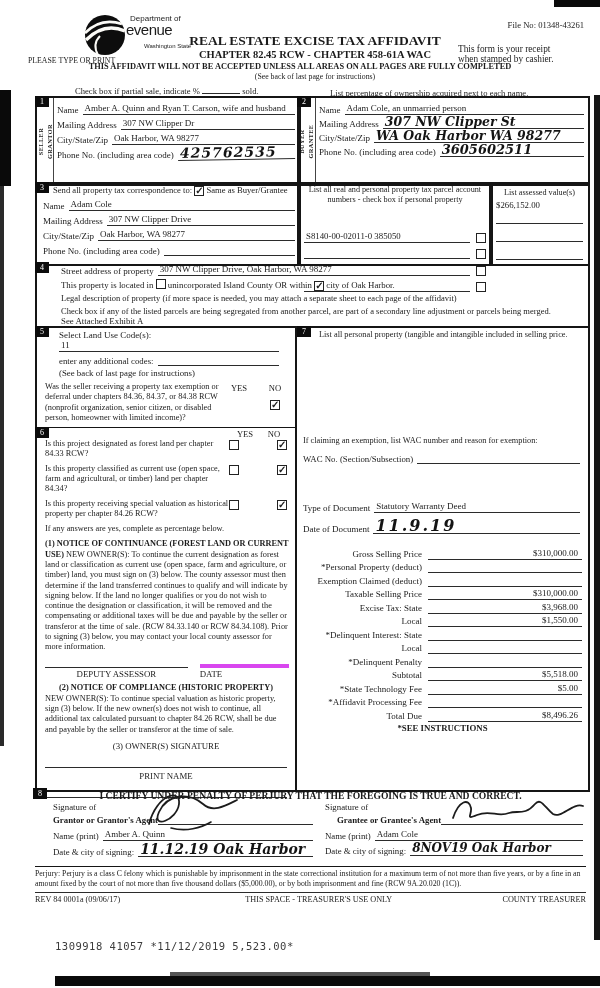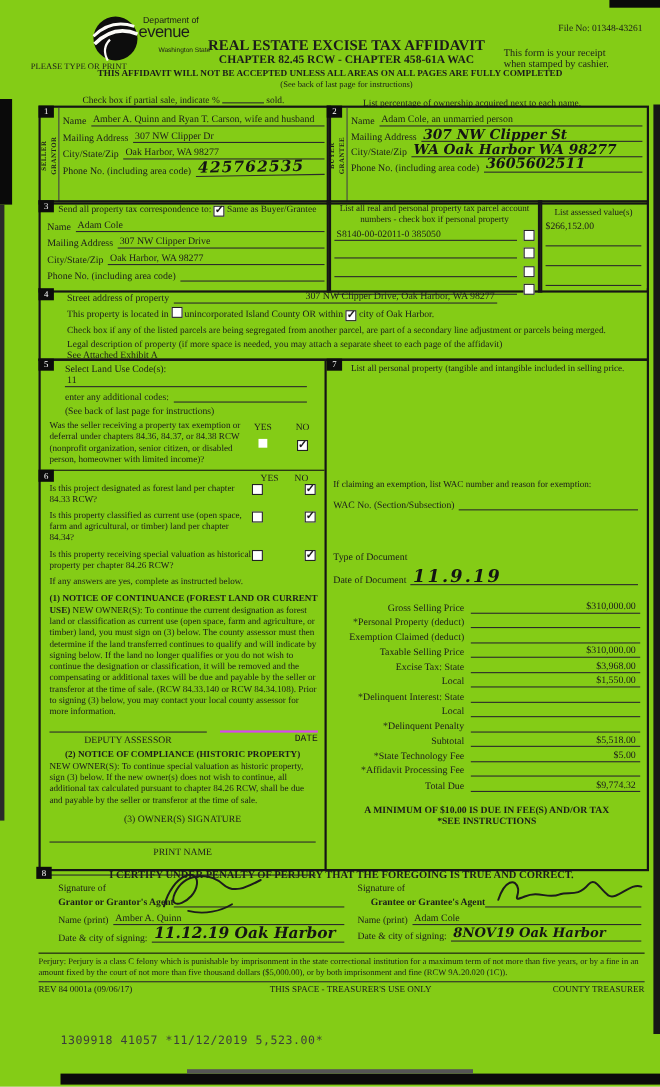--- a/index.html
+++ b/index.html
@@ -1,26 +1,26 @@
 <!DOCTYPE html>
 <html><head>
 <meta charset="utf-8">
 <style>
   html,body{margin:0;padding:0;background:#e9e9e9;}
-  .page{position:relative;width:600px;height:988px;background:#84cc16;overflow:hidden;
+  .page{position:relative;width:600px;height:988px;background:#ffffff;overflow:hidden;
         font-family:"Liberation Serif",serif;color:#1b1b1b;}
   .abs{position:absolute;}
   .b{font-weight:bold;}
   .ctr{text-align:center;}
   .sm{font-size:8.3px;line-height:1.24;}
   .xs{font-size:7.8px;line-height:1.25;}
   .lbl{white-space:nowrap;}
   .fld{display:flex;align-items:flex-end;font-size:9px;margin-top:3px;}
   .val{flex:1;border-bottom:1px solid #2b2b2b;margin-left:4px;padding:0 2px 0 2px;min-height:11px;line-height:11px;}
-  .noline{border-bottom:none;text-align:right;}
+  .noline{border-bottom:none;}
   .badge{position:absolute;width:14px;height:11px;background:#0c0c0c;color:#fff;
          font-size:8px;line-height:11px;text-align:center;z-index:3;}
   .cb{display:inline-block;width:8px;height:8px;border:1px solid #222;vertical-align:-1px;
       font-size:10px;line-height:7px;text-align:center;font-weight:bold;background:#fff;overflow:visible;}
   .box{position:absolute;border:2px solid #151515;background:transparent;}
   .vstrip{position:absolute;left:0;top:0;bottom:0;width:16px;border-right:1px solid #444;
           display:flex;align-items:center;justify-content:center;}
   .vtxt{transform:rotate(-90deg);font-size:6.3px;font-weight:bold;letter-spacing:.4px;
         white-space:pre;text-align:center;line-height:1.35;}
   .hw{font-family:"DejaVu Serif",serif;font-style:italic;font-weight:bold;color:#141414;}
@@ -151,21 +151,21 @@
       <div class="fld">
           <span class="lbl">Phone No. (including area code)</span>
         <span class="val"></span>
         </div>
     </div>
   </div>
 
   <div class="box" style="left:297px;top:182px;width:192px;height:80px;">
     <div class="ctr" style="font-size:8.2px;padding:1px 4px 0 4px;line-height:1.2;">List all real and personal property tax parcel account numbers - check box if personal property</div>
     <div style="padding:2px 5px 0 5px;">
-      <div style="display:flex;align-items:flex-end;margin-bottom:4.5px;">
+      <div style="display:flex;align-items:flex-end;margin-bottom:4.5px;margin-top:24px;">
         <span class="val" style="font-size:8.8px;margin-left:0;">S8140-00-02011-0   385050</span>
         <span class="cb" style="margin-left:6px;"></span>
       </div>
       <div style="display:flex;align-items:flex-end;margin-bottom:4.5px;">
         <span class="val" style="margin-left:0;"></span>
         <span class="cb" style="margin-left:6px;"></span>
       </div>
       <div style="display:flex;align-items:flex-end;margin-bottom:4.5px;">
         <span class="val" style="margin-left:0;"></span>
         <span class="cb" style="margin-left:6px;"></span>
@@ -194,22 +194,22 @@
           <span class="lbl">Street address of property</span>
         <span class="val noline" style="border-bottom:1px solid #2b2b2b;flex:0 1 auto;min-width:290px;">307 NW Clipper Drive, Oak Harbor, WA 98277</span>
         </div>
       <div style="font-size:8.8px;margin-top:3px;">
         <span>This property is located in</span>
         <span class="cb"></span>
         <span>unincorporated Island County OR within</span>
         <span class="cb">✓</span>
         <span>city of Oak Harbor.</span>
       </div>
+      <div style="font-size:8.5px;margin-top:2px;">Legal description of property (if more space is needed, you may attach a separate sheet to each page of the affidavit)</div>
       <div style="font-size:8.5px;margin-top:3px;">Check box if any of the listed parcels are being segregated from another parcel, are part of a secondary line adjustment or parcels being merged.</div>
-      <div style="font-size:8.5px;margin-top:2px;">Legal description of property (if more space is needed, you may attach a separate sheet to each page of the affidavit)</div>
       <div style="font-size:8.8px;">See Attached Exhibit A</div>
     </div>
   </div>
 
   <div class="abs" style="left:35px;top:326px;width:551px;height:462px;border:2px solid #151515;border-top:2px solid #151515;">
     <div class="abs" style="left:258px;top:0;bottom:0;width:2px;background:#151515;"></div>
 
     <div class="abs" style="left:0;top:0;width:258px;height:100%;">
       <div class="badge" style="left:-2px;top:-2px;">5</div>
       <div style="padding:2px 16px 0 22px;">
@@ -255,29 +255,29 @@
             <span class="cb">✓</span>
           </div>
         </div>
         <div style="display:flex;padding:4px 6px 0 8px;align-items:flex-start;">
           <div class="sm" style="flex:1;">Is this property receiving special valuation as historical property per chapter 84.26 RCW?</div>
           <div style="width:58px;display:flex;justify-content:space-between;padding:1px 2px 0 0;">
             <span class="cb"></span>
             <span class="cb">✓</span>
           </div>
         </div>
-        <div class="sm" style="padding:5px 6px 0 8px;">If any answers are yes, complete as instructed below.</div>
+        <div class="sm" style="padding:5px 6px 0 8px;">If any answers are yes, complete as percentage below.</div>
         <div class="sm" style="padding:5px 6px 0 8px;">
           <span class="b">(1) NOTICE OF CONTINUANCE (FOREST LAND OR CURRENT USE)</span>
           <span>NEW OWNER(S):  To continue the current designation as forest land or classification as current use (open space, farm and agriculture, or timber) land, you must sign on (3) below.  The county assessor must then determine if the land transferred continues to qualify and will indicate by signing below. If the land no longer qualifies or you do not wish to continue the designation or classification, it will be removed and the compensating or additional taxes will be due and payable by the seller or transferor at the time of sale.  (RCW 84.33.140 or RCW 84.34.108).  Prior to signing (3) below, you may contact your local county assessor for more information.</span>
         </div>
         <div style="display:flex;padding:12px 6px 0 8px;align-items:flex-end;">
           <div style="flex:1.6;border-top:1px solid #2b2b2b;text-align:center;font-size:8.8px;padding-top:1px;">DEPUTY ASSESSOR</div>
           <div style="width:12px;"></div>
-          <div style="flex:1;border-top:2px solid #d946ef;text-align:right;font-size:8.8px;padding-top:1px;font-family:Liberation Mono, monospace;">DATE</div>
+          <div style="flex:1;border-top:4px solid #d946ef;text-align:left;font-size:8.8px;padding-top:1px;">DATE</div>
         </div>
         <div class="ctr sm b" style="padding-top:4px;">(2) NOTICE OF COMPLIANCE (HISTORIC PROPERTY)</div>
         <div class="sm" style="padding:0 6px 0 8px;">NEW OWNER(S):  To continue special valuation as historic property, sign (3) below.  If the new owner(s) does not wish to continue, all additional tax calculated pursuant to chapter 84.26 RCW, shall be due and payable by the seller or transferor at the time of sale.</div>
         <div class="ctr" style="font-size:8.8px;padding-top:6px;">(3) OWNER(S) SIGNATURE</div>
         <div style="margin:16px 8px 0 8px;border-top:1px solid #2b2b2b;"></div>
         <div class="ctr" style="font-size:8.8px;padding-top:3px;">PRINT NAME</div>
         <div style="margin:16px 8px 0 8px;border-top:1px solid #2b2b2b;"></div>
       </div>
     </div>
 
@@ -286,20 +286,21 @@
       <div class="sm" style="padding:2px 8px 0 22px;">List all personal property (tangible and intangible included in selling price.</div>
 
       <div class="sm" style="padding:96px 8px 0 6px;">If claiming an exemption, list WAC number and reason for exemption:</div>
       <div class="fld" style="padding:2px 8px 0 6px;">
           <span class="lbl" style="font-size:8.8px;">WAC No. (Section/Subsection)</span>
         <span class="val"></span>
         </div>
 
       <div class="fld" style="padding:34px 8px 0 6px;">
           <span class="lbl">Type of Document</span>
+        <span class="val">Statutory Warranty Deed</span>
         </div>
       <div class="fld" style="padding:2px 8px 0 6px;">
           <span class="lbl">Date of Document</span>
         <span class="val hw" style="font-size:16px;line-height:15px;min-height:15px;letter-spacing:2px;">11.9.19</span>
         </div>
 
       <div style="padding:14px 6px 0 20px;">
         <div class="feerow">
             <span class="feelbl">Gross Selling Price</span>
             <span class="feeval">$310,000.00</span>
@@ -343,24 +344,23 @@
         <div class="feerow">
             <span class="feelbl">*State Technology Fee</span>
             <span class="feeval">$5.00</span>
           </div>
         <div class="feerow">
             <span class="feelbl">*Affidavit Processing Fee</span>
             <span class="feeval"></span>
           </div>
         <div class="feerow">
             <span class="feelbl">Total Due</span>
-            <span class="feeval">$9,774.32</span>
-          </div>
-      </div>
-      <div class="ctr b" style="font-size:8.8px;padding-top:10px;">A MINIMUM OF $10.00 IS DUE IN FEE(S) AND/OR TAX</div>
+            <span class="feeval">$8,496.26</span>
+          </div>
+      </div>
       <div class="ctr b" style="font-size:8.8px;">*SEE INSTRUCTIONS</div>
     </div>
   </div>
 
   <div class="abs" style="left:35px;top:788px;width:551px;height:76px;">
     <div class="badge" style="left:-2px;top:0;">8</div>
     <div class="ctr b" style="font-size:9.6px;padding-top:2px;">I CERTIFY UNDER PENALTY OF PERJURY THAT THE FOREGOING IS TRUE AND CORRECT.</div>
 
     <div class="abs" style="left:18px;top:14px;width:260px;">
       <div class="sig">

